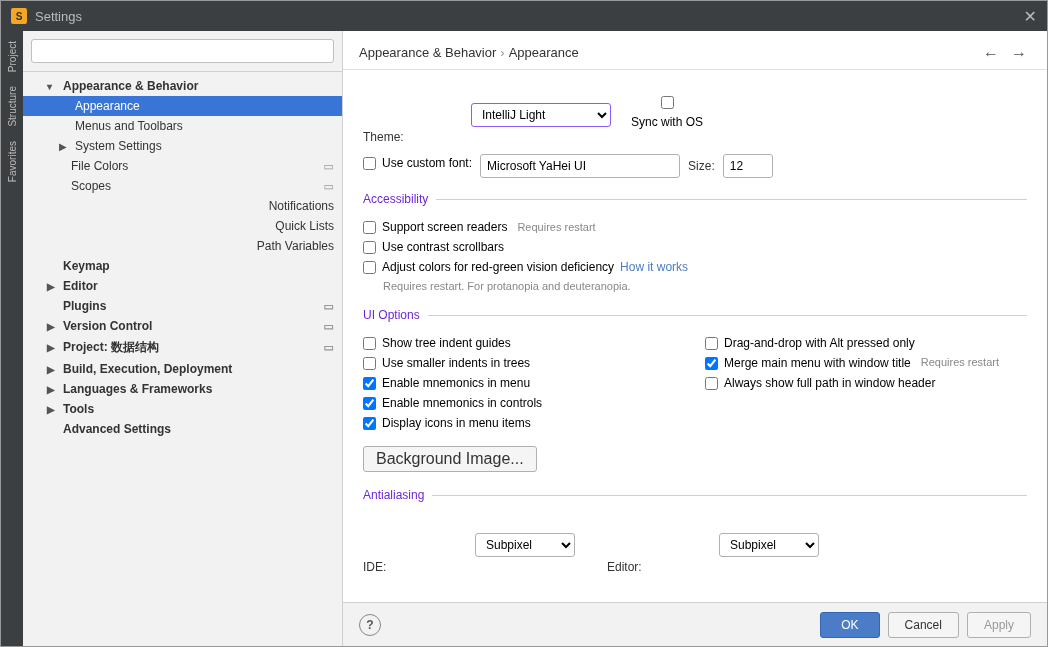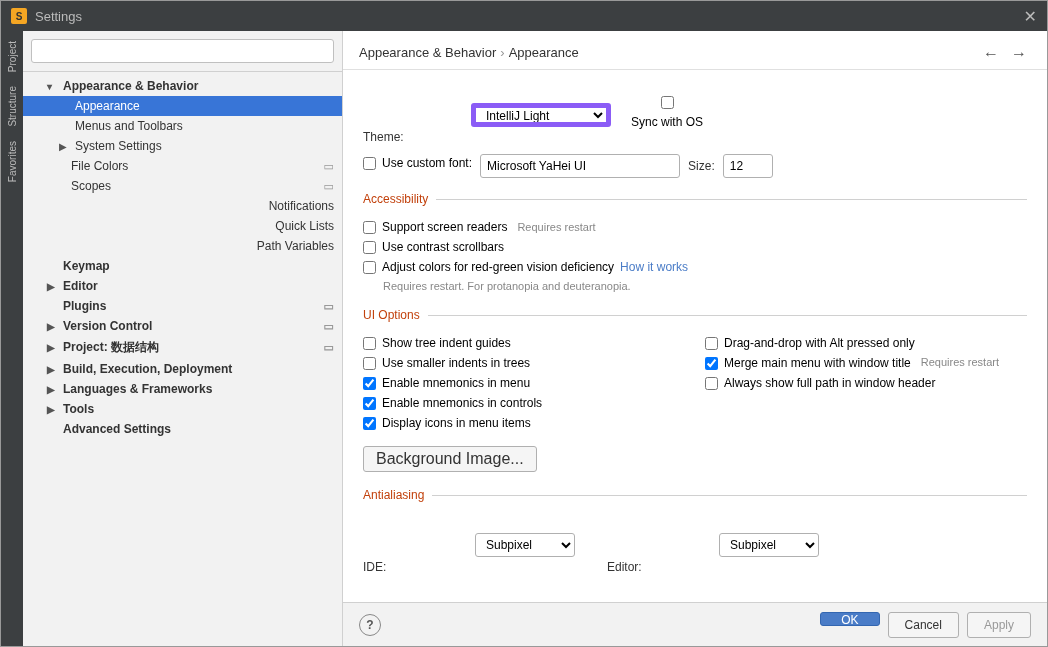--- a/index.html
+++ b/index.html
@@ -28,45 +28,45 @@
     .main-panel { flex: 1; display: flex; flex-direction: column; background: #fff; overflow: hidden; }
     .panel-header { padding: 12px 16px 8px 16px; border-bottom: 1px solid #e0e0e0; display: flex; align-items: center; justify-content: space-between; background: #fff; }
     .breadcrumb { font-size: 13px; color: #333; display: flex; align-items: center; gap: 4px; }
     .breadcrumb-sep { color: #999; }
     .breadcrumb-current { font-size: 13px; color: #333; }
     .nav-buttons { display: flex; gap: 4px; }
     .nav-btn { background: none; border: none; cursor: pointer; color: #555; font-size: 16px; padding: 0 4px; }
     .panel-content { flex: 1; overflow-y: auto; padding: 16px 20px; }
     
     .section { margin-bottom: 16px; }
-    .section-title { font-size: 12px; color: #c2410c; margin-bottom: 10px; padding-bottom: 4px; display: flex; align-items: center; gap: 8px; }
+    .section-title { font-size: 12px; color: #6d28d9; margin-bottom: 10px; padding-bottom: 4px; display: flex; align-items: center; gap: 8px; }
     .section-title::after { content: ''; flex: 1; height: 1px; background: #d0d0d0; }
     .form-row { display: flex; align-items: center; gap: 8px; margin-bottom: 8px; }
     .form-label { color: #333; min-width: 100px; margin-top: 44px; }
-    .theme-select { height: 24px; border: 5px solid #8b5cf6; border-radius: 3px; padding: 0 6px; font-size: 12px; background: #fff; min-width: 140px; cursor: pointer; }
+    .theme-select { height: 24px; border: 1px solid #8b5cf6; border-radius: 3px; padding: 0 6px; font-size: 12px; background: #fff; min-width: 140px; cursor: pointer; }
     .checkbox-row { display: flex; align-items: center; gap: 6px; margin-bottom: 6px; cursor: pointer; }
     .checkbox-row input[type=checkbox] { width: 13px; height: 13px; cursor: pointer; }
     .hint-text { color: #888; font-size: 11px; margin-left: 4px; }
     .link-text { color: #4a7cc7; font-size: 12px; cursor: pointer; text-decoration: none; }
     .sub-text { color: #888; font-size: 11px; padding-left: 20px; margin-top: 2px; margin-bottom: 4px; }
     .font-input { width: 200px; height: 24px; border: 1px solid #b0b0b0; border-radius: 3px; padding: 0 6px; font-size: 12px; background: #fff; }
     .size-input { width: 50px; height: 24px; border: 1px solid #b0b0b0; border-radius: 3px; padding: 0 6px; font-size: 12px; background: #fff; }
     .size-label { color: #333; }
     
     .ui-options-grid { display: grid; grid-template-columns: 1fr 1fr; gap: 4px 20px; }
     .bg-btn { margin-top: 10px; height: 26px; border: 1px solid #b0b0b0; border-radius: 3px; padding: 0 12px; background: #f5f5f5; cursor: pointer; font-size: 16px; color: #333; }
     
     .antialiasing-row { display: flex; align-items: center; gap: 12px; }
     .aa-select { height: 24px; border: 1px solid #b0b0b0; border-radius: 3px; padding: 0 6px; font-size: 12px; background: #fff; min-width: 100px; cursor: pointer; }
     
     .footer { height: 44px; background: #f2f2f2; border-top: 1px solid #d0d0d0; display: flex; align-items: center; justify-content: space-between; padding: 0 16px; flex-shrink: 0; }
     .footer-left { display: flex; align-items: center; }
     .footer-help { width: 22px; height: 22px; border-radius: 50%; border: 1px solid #888; display: flex; align-items: center; justify-content: center; cursor: pointer; color: #555; font-size: 12px; font-weight: bold; }
     .footer-right { display: flex; gap: 8px; }
-    .btn-ok { height: 14px; padding: 0 20px; background: #4a7cc7; color: #fff; border: 1px solid #3366b0; border-radius: 3px; cursor: pointer; font-size: 12px; }
+    .btn-ok { height: 26px; padding: 0 20px; background: #4a7cc7; color: #fff; border: 1px solid #3366b0; border-radius: 3px; cursor: pointer; font-size: 12px; }
     .btn-cancel { height: 26px; padding: 0 16px; background: #f5f5f5; color: #333; border: 1px solid #b0b0b0; border-radius: 3px; cursor: pointer; font-size: 12px; }
     .btn-apply { height: 26px; padding: 0 16px; background: #f5f5f5; color: #999; border: 1px solid #b0b0b0; border-radius: 3px; cursor: pointer; font-size: 12px; }
     
     .left-icons { width: 22px; background: #3c3f41; display: flex; flex-direction: column; align-items: center; padding-top: 4px; gap: 2px; }
     .side-tab { writing-mode: vertical-rl; transform: rotate(180deg); color: #bbb; font-size: 10px; padding: 6px 4px; cursor: pointer; }
   </style>
 </head>
 <body>
 
 <div class="window">

